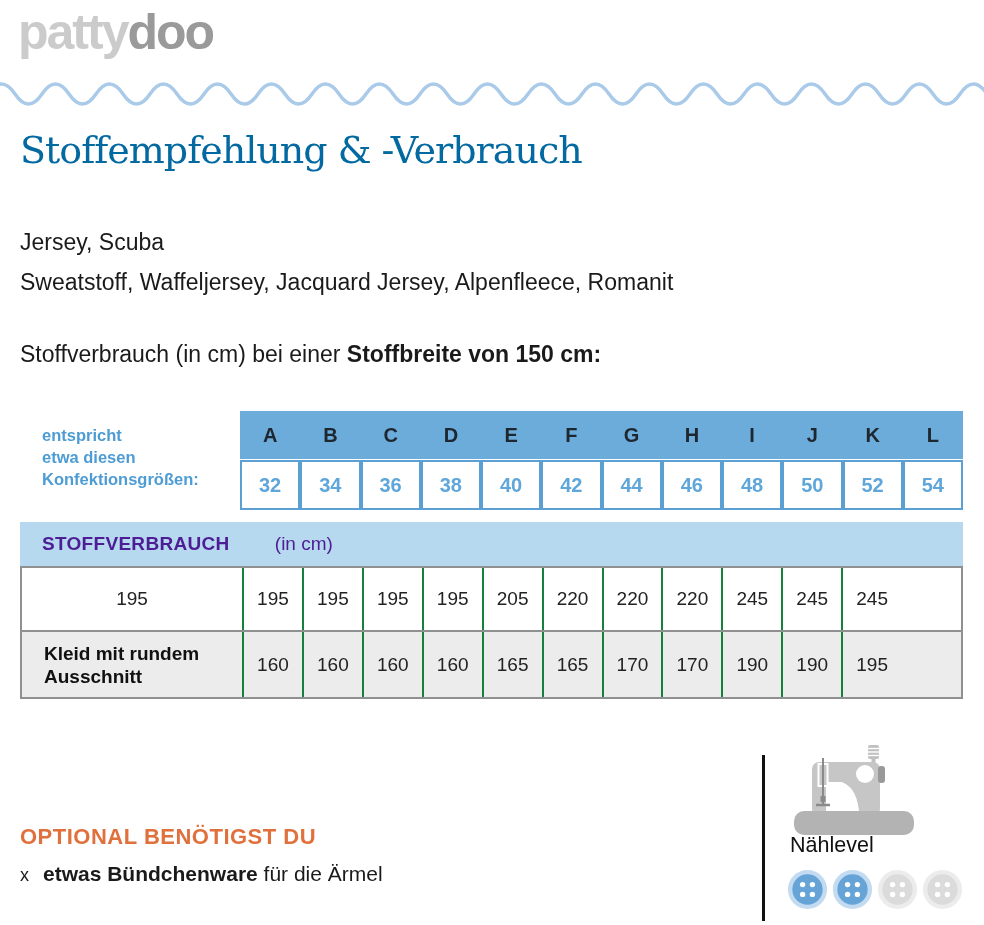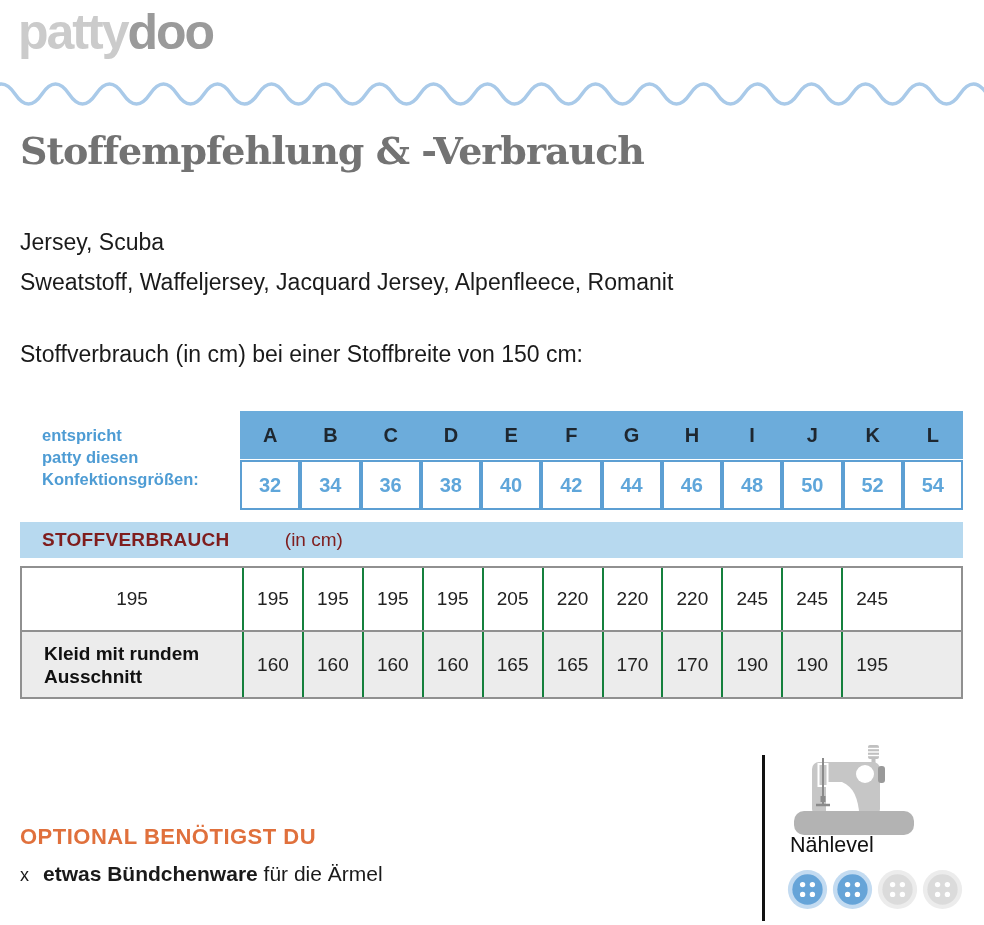--- a/index.html
+++ b/index.html
@@ -12,24 +12,24 @@
 
   
   .logo { left:18px; top:4px; font-size:50px; font-weight:700; letter-spacing:-2px; line-height:56px; }
   .logo .lt1 { color:#cbcbcb; }
   .logo .lt2 { color:#9a9a9a; }
 
   
   .wave { left:0; top:68px; width:984px; height:110px; pointer-events:none; }
 
   
-  .page-title { left:20px; top:128px; font-family:"DejaVu Serif", serif; font-weight:700; font-size:38px; color:#737373; letter-spacing:-1px; }
+  .page-title { left:20px; top:128px; font-family:"DejaVu Serif", serif; font-weight:400; font-size:38px; color:#0369a1; letter-spacing:-1px; }
   .fabrics { left:20px; top:222px; font-size:23px; line-height:40px; color:#1a1a1a; }
   .usage-line { left:20px; top:341px; font-size:23px; color:#1a1a1a; }
-  .usage-line b { font-weight:400; }
+  .usage-line b { font-weight:700; }
 
   
   .size-note { left:42px; top:424px; font-size:16.5px; font-weight:700; color:#4e9cd4; line-height:22px; }
 
   
   .size-header {
     left:240px; top:411px; width:723px; height:48px; background:#6cacdb;
     display:grid; grid-template-columns:repeat(12,1fr); align-items:center;
   }
   .size-header .cell { text-align:center; font-weight:700; font-size:20px; color:#1e2730; }
@@ -37,22 +37,22 @@
     left:240px; top:460px; width:723px; height:50px;
     display:grid; grid-template-columns:repeat(12,1fr); column-gap:0;
   }
   .size-values .cell {
     background:#fff; border:2px solid #5c9fd3; display:flex; align-items:center; justify-content:center;
     font-weight:700; font-size:20px; color:#5fa6da;
   }
 
   
   .band {
-    left:20px; top:522px; width:943px; height:36px; background:#b7d9ef;
-    display:flex; align-items:center; padding-left:22px; font-size:19px; color:#7f1d1d;gap:10px;
+    left:20px; top:522px; width:943px; height:44px; background:#b7d9ef;
+    display:flex; align-items:center; padding-left:22px; font-size:19px; color:#4c1d95;
   }
   .band b { font-weight:700; letter-spacing:0.3px; }
 
   
   .usage-table { left:20px; top:566px; width:943px; border:2px solid #909090; }
   .ut-row { display:grid; grid-template-columns:220px repeat(12,1fr); }
   .ut-row + .ut-row { border-top:2px solid #909090; }
   .ut-row > div + div { border-left:2px solid #15803d; }
   .ut-row.r1 { height:62px; background:#ffffff; }
   .ut-row.r2 { height:67px; background:#ececec; }
@@ -89,21 +89,21 @@
   <div>Jersey, Scuba</div>
   <div>Sweatstoff, Waffeljersey, Jacquard Jersey, Alpenfleece, Romanit</div>
 </div>
 
 <div class="abs usage-line">
   <span>Stoffverbrauch (in cm) bei einer </span><b>Stoffbreite von 150 cm:</b>
 </div>
 
 <div class="abs size-note">
   <div>entspricht</div>
-  <div>patty diesen</div>
+  <div>etwa diesen</div>
   <div>Konfektionsgrößen:</div>
 </div>
 
 <div class="abs size-header">
   <div class="cell">A</div>
   <div class="cell">B</div>
   <div class="cell">C</div>
   <div class="cell">D</div>
   <div class="cell">E</div>
   <div class="cell">F</div>

